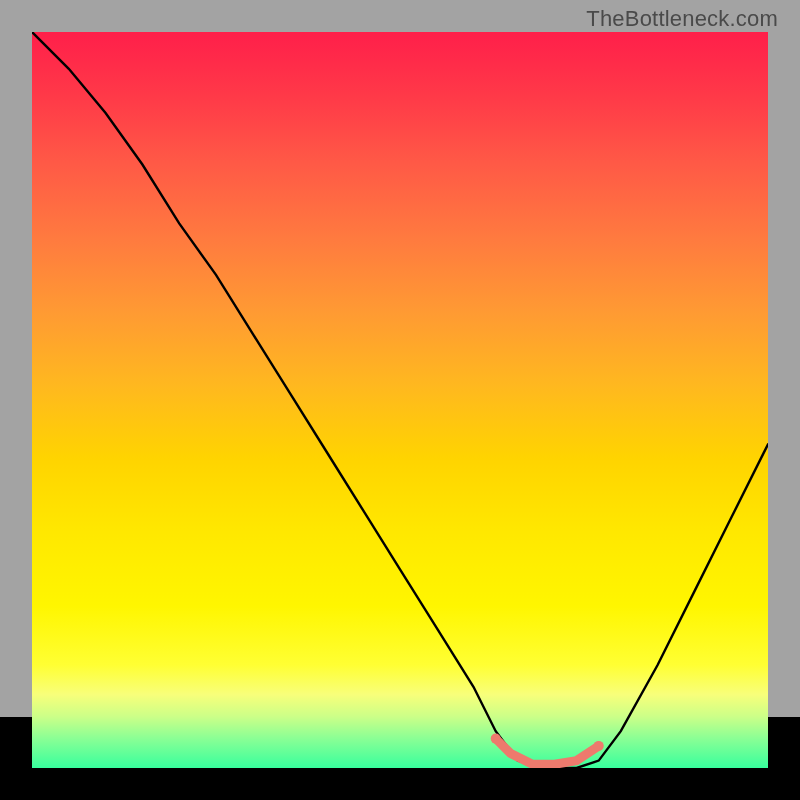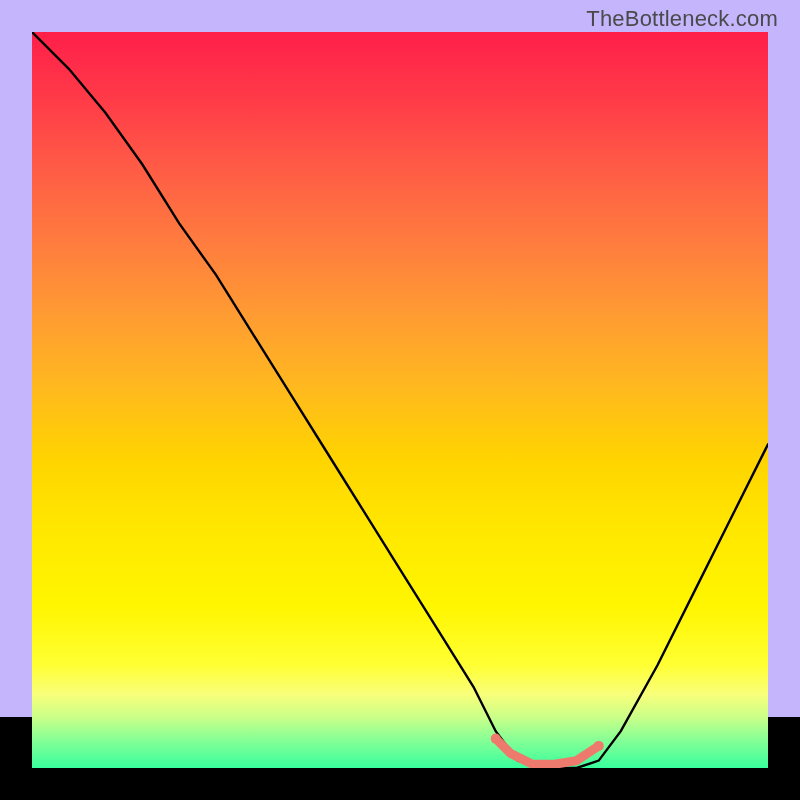--- a/index.html
+++ b/index.html
@@ -10,21 +10,21 @@
     background: #000;
     overflow: hidden;
     font-family: Arial, Helvetica, sans-serif;
   }
   .frame {
     position: absolute;
     top: 0;
     left: 0;
     width: 800px;
     height: 717px;
-    background: #c4b5fd;
+    background: #a3a3a3;
   }
   .plot-area {
     position: absolute;
     top: 32px;
     left: 32px;
     width: 736px;
     height: 736px;
     background: linear-gradient(
       to bottom,
       #ff1f4a 0%,

